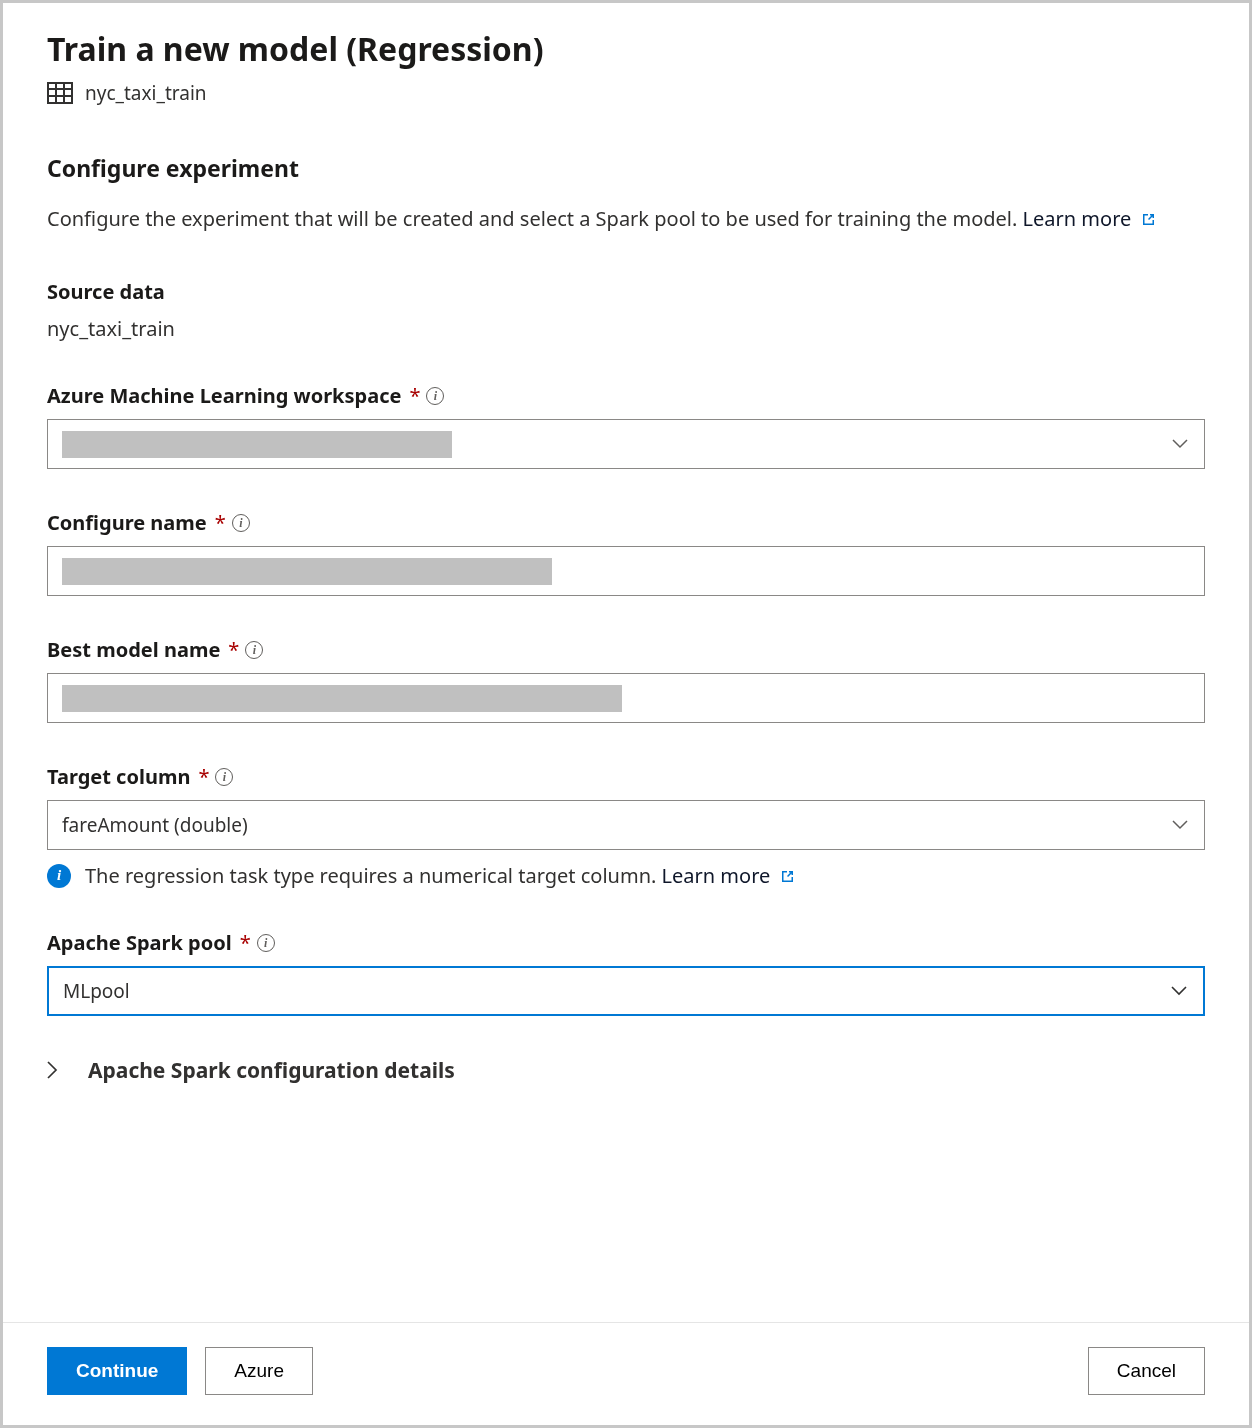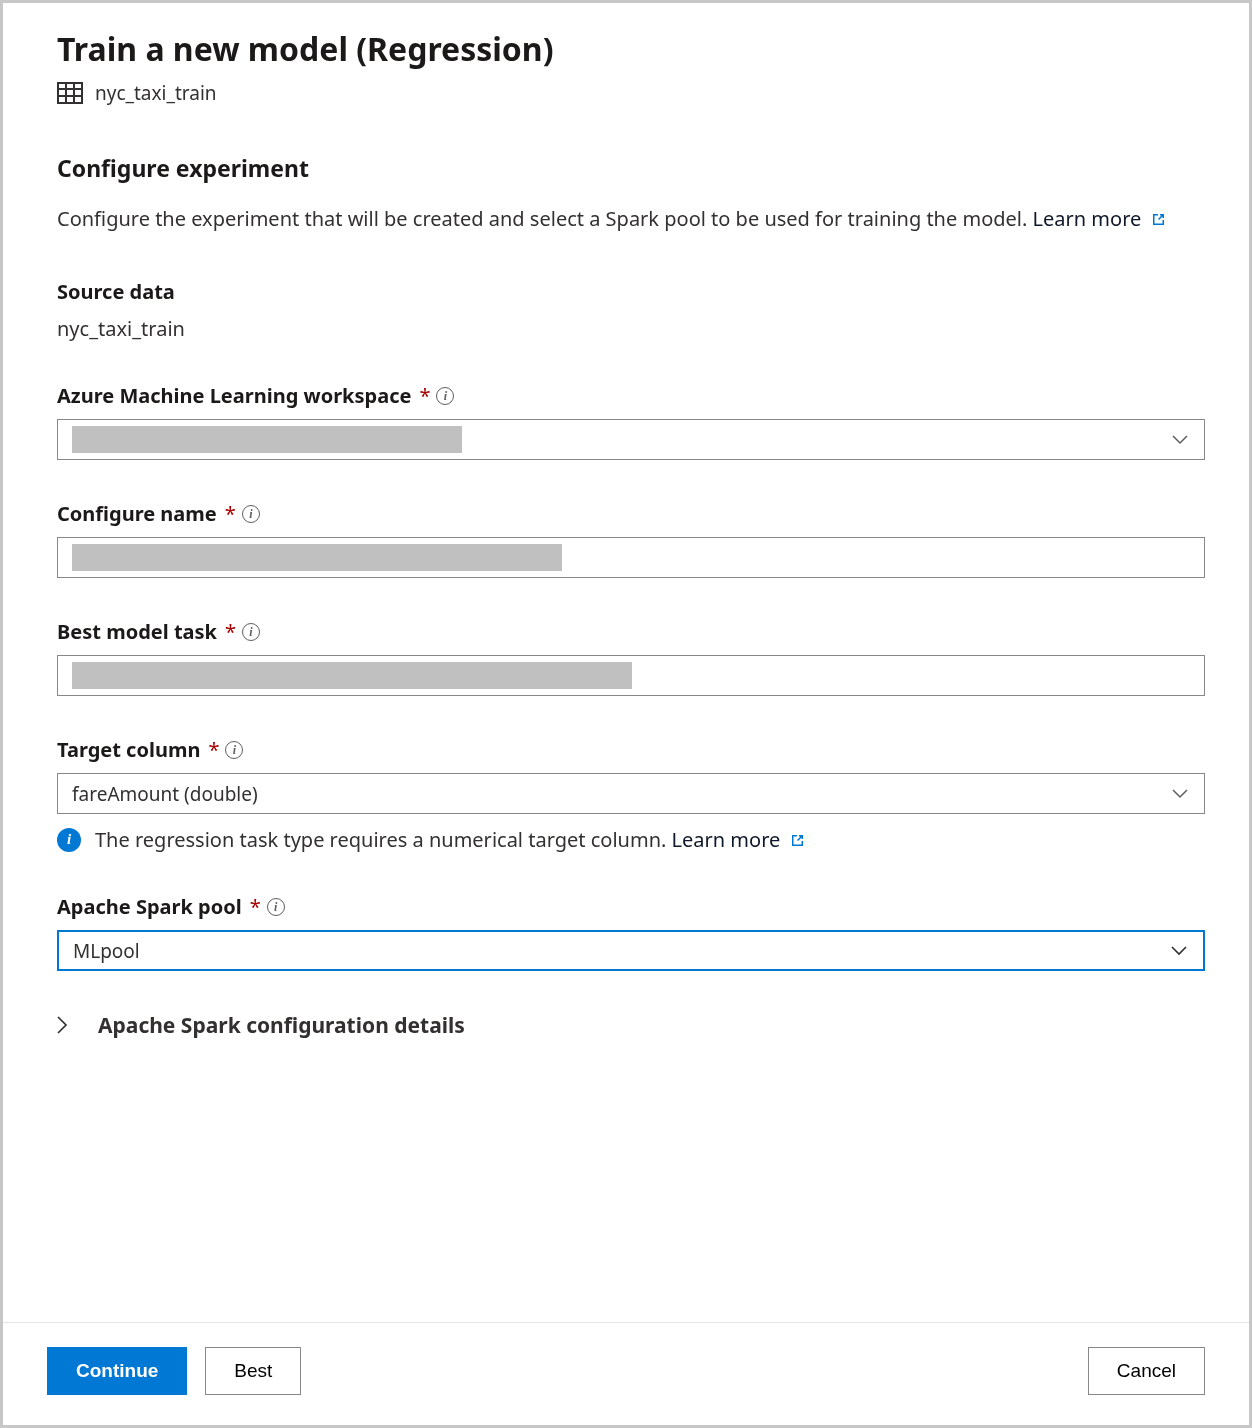--- a/index.html
+++ b/index.html
@@ -15,21 +15,20 @@
     height: 1428px;
     border: 3px solid #c7c7c7;
     position: relative;
     display: flex;
     flex-direction: column;
   }
   .content {
     padding: 24px 44px 20px 44px;
     flex: 1;
     overflow: hidden;
-    margin-left: 10px;
   }
   h1.title {
     font-size: 32px;
     font-weight: 700;
     margin: 0 0 10px 0;
     color: #1b1a19;
   }
   .dataset-row {
     display: flex;
     align-items: center;
@@ -82,21 +81,21 @@
     justify-content: center;
     font-size: 12px;
     color: #605e5c;
     line-height: 1;
     font-style: italic;
     font-family: Georgia, serif;
   }
   .dropdown, .textbox {
     width: 100%;
     border: 1.3px solid #8a8886;
-    height: 41px;
+    height: 50px;
     display: flex;
     align-items: center;
     padding: 0 14px;
     font-size: 19px;
     position: relative;
     background: #fff;
   }
   .dropdown.focused {
     border: 2.5px solid #0078d4;
   }
@@ -225,21 +224,21 @@
         <span class="required">*</span>
         <span class="info-icon">i</span>
       </div>
       <div class="textbox">
         <div class="redacted" style="width:490px;"></div>
       </div>
     </div>
 
     <div class="field-block">
       <div class="field-label">
-        <span>Best model task</span>
+        <span>Best model name</span>
         <span class="required">*</span>
         <span class="info-icon">i</span>
       </div>
       <div class="textbox">
         <div class="redacted" style="width:560px;"></div>
       </div>
     </div>
 
     <div class="field-block">
       <div class="field-label">
@@ -283,17 +282,17 @@
       <svg class="chev" width="11" height="18" viewBox="0 0 11 18">
           <path d="M1 1l8 8-8 8" stroke="#323130" stroke-width="1.7" fill="none"></path>
         </svg>
       <span>Apache Spark configuration details</span>
     </div>
 
   </div>
 
   <div class="footer">
     <button class="btn primary">Continue</button>
-    <button class="btn">Best</button>
+    <button class="btn">Azure</button>
     <div class="spacer"></div>
     <button class="btn">Cancel</button>
   </div>
 </div>
 
 </body></html>

